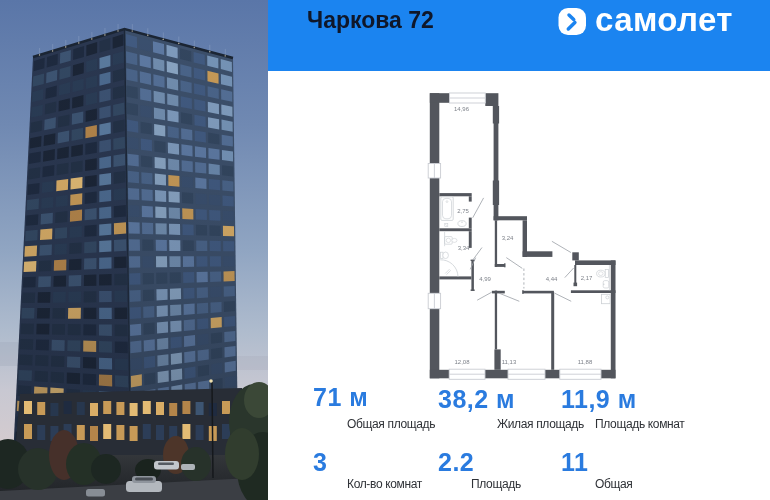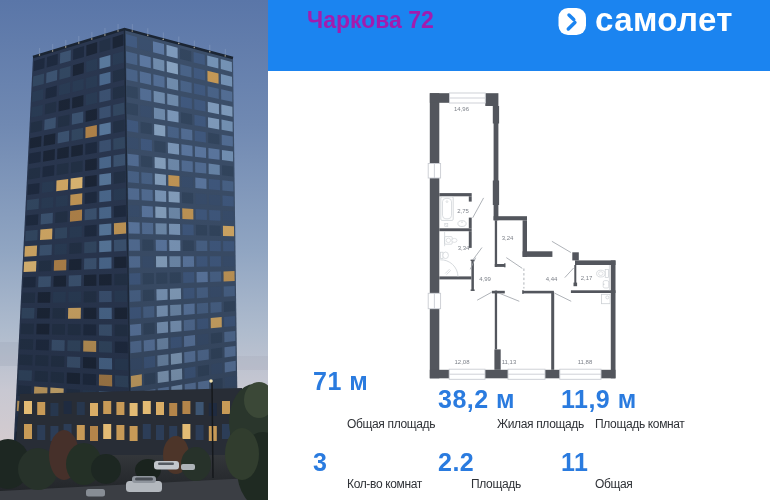--- a/index.html
+++ b/index.html
@@ -538,21 +538,21 @@
         <rect x="154" y="461" width="25" height="8.5" rx="3" fill="#c2c6cb"></rect>
         <rect x="158" y="462.5" width="16" height="2.6" rx="1.3" fill="#555a61"></rect>
         <rect x="86" y="489" width="19" height="7.5" rx="2.5" fill="#878d95"></rect>
         <rect x="181" y="464" width="14" height="6" rx="2" fill="#aeb3b9"></rect>
       </g>
     </svg>
 </div>
 
 <div class="abs" style="left:268px; top:0; width:502px; height:71px; background:#1b84f0;"></div>
 
-<div class="abs" style="left:307px; top:6px; color:#a21caf; font-size:23px; font-weight:700; line-height:29px;">Чаркова 72</div>
+<div class="abs" style="left:307px; top:6px; color:#0f172a; font-size:23px; font-weight:700; line-height:29px;">Чаркова 72</div>
 
 <div class="abs" style="left:558px; top:8px; width:200px; height:28px;">
 <svg width="200" height="28" viewBox="0 0 200 28">
 
 <rect x="0.5" y="0" width="27.5" height="27" rx="9.5" fill="#ffffff"></rect>
 
 <g stroke="#1b84f0" stroke-width="3.5" stroke-linecap="round">
 <line x1="11.0" y1="7.0" x2="15.7" y2="11.5"></line>
 <line x1="16.9" y1="14.4" x2="10.3" y2="21.0"></line>
 </g>
@@ -712,21 +712,21 @@
 
 <text x="586.5" y="279.7" text-anchor="middle" font-family="Liberation Sans, sans-serif" font-size="6" fill="#7e828a">2,17</text>
 
 <text x="462.0" y="364.2" text-anchor="middle" font-family="Liberation Sans, sans-serif" font-size="6" fill="#7e828a">12,08</text>
 
 <text x="509.0" y="363.7" text-anchor="middle" font-family="Liberation Sans, sans-serif" font-size="6" fill="#7e828a">11,13</text>
 
 <text x="585.0" y="363.7" text-anchor="middle" font-family="Liberation Sans, sans-serif" font-size="6" fill="#7e828a">11,88</text>
 </svg>
 
-<div class="abs val" style="left:313px; top:369px;">71 м</div>
+<div class="abs val" style="left:313px; top:385px;">71 м</div>
 <div class="abs lab" style="left:314px; top:417.5px;">Общая площадь</div>
 
 <div class="abs val" style="left:438px; top:386.5px;">38,2 м</div>
 <div class="abs lab" style="left:464px; top:417.5px;text-align:right;">Жилая площадь</div>
 
 <div class="abs val" style="left:561px; top:386.5px;">11,9 м</div>
 <div class="abs lab" style="left:562px; top:417.5px;">Площадь комнат</div>
 
 <div class="abs val" style="left:313px; top:449.7px;">3</div>
 <div class="abs lab" style="left:314px; top:477.5px;">Кол-во комнат</div>

